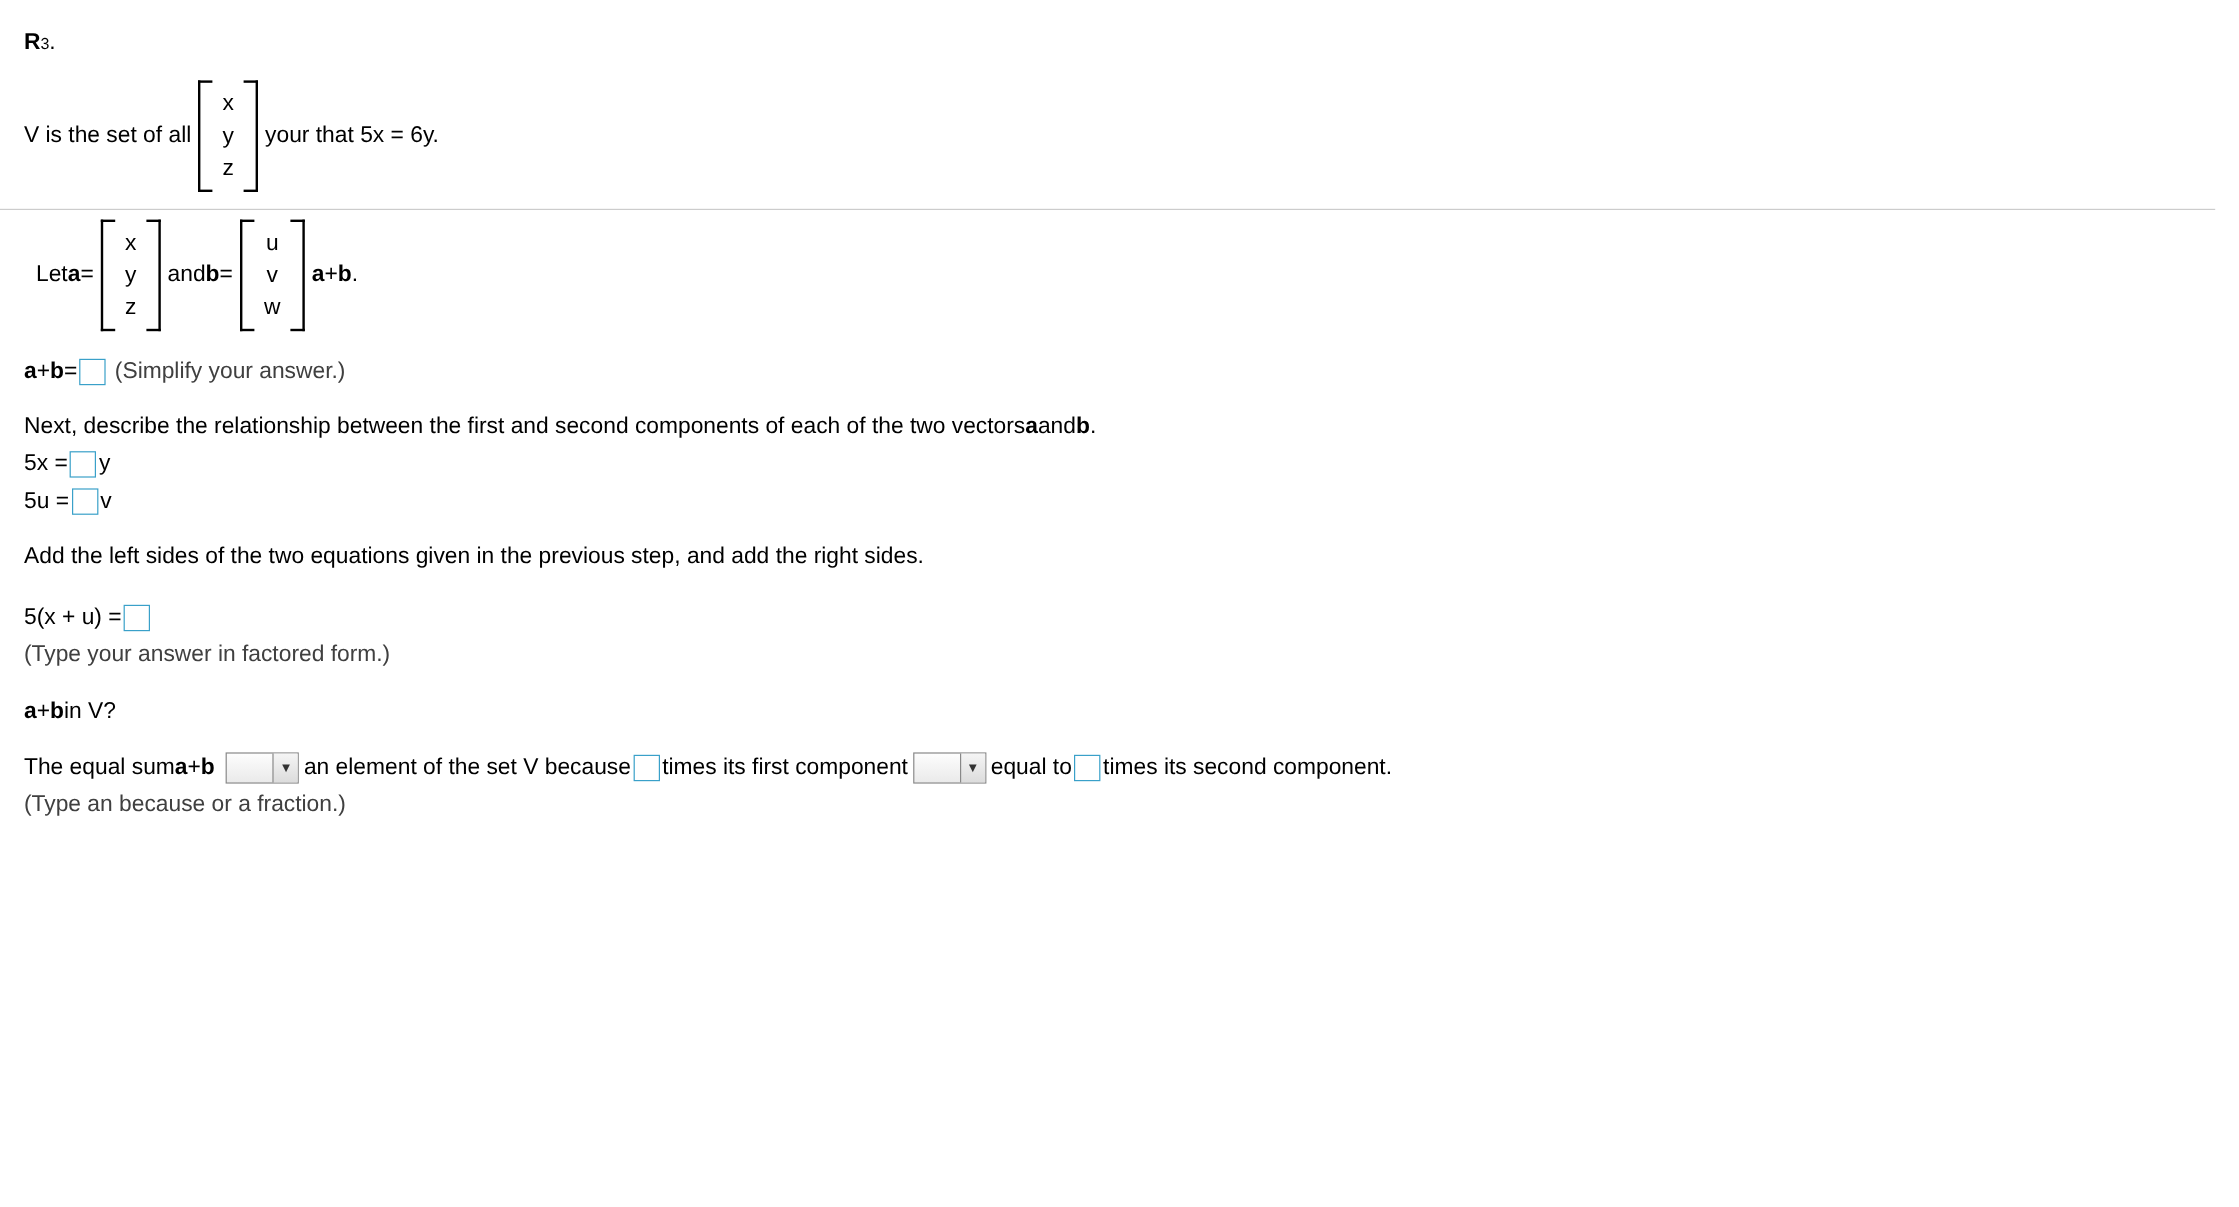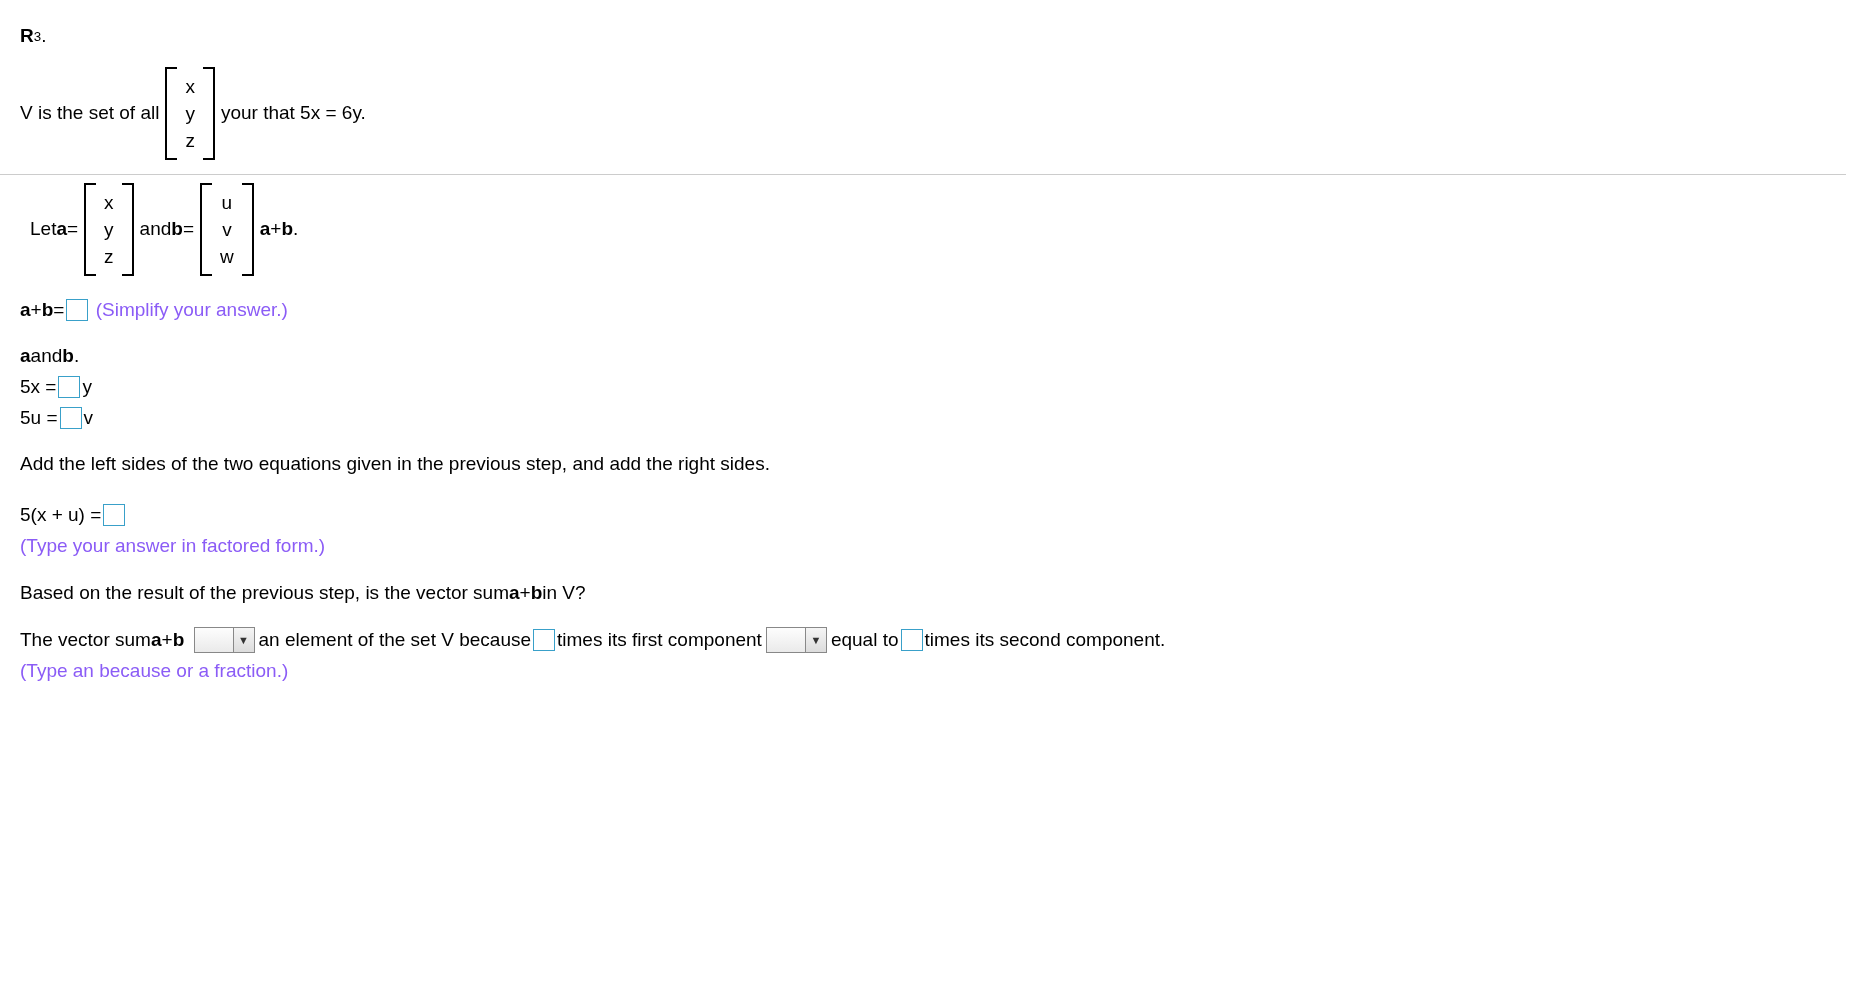--- a/index.html
+++ b/index.html
@@ -73,21 +73,21 @@
   .dropdown .dd-btn {
     width: 20px;
     border-left: 1px solid #888;
     display:flex;
     align-items:center;
     justify-content:center;
     background: linear-gradient(#f5f5f5,#dcdcdc);
     font-size: 11px;
     color:#333;
   }
-  .hint { color: #8b5cf6; }
+  .hint { color: #404040; }
   .spaced { margin-top: 22px; }
   .indent { margin-left: 10px; }
 </style>
 </head>
 <body>
 
 <div class="row">
   <b>R</b>
     <sup>3</sup>
   <span>.</span>
@@ -144,20 +144,21 @@
   <b>a</b>
   <span> + </span>
   <b>b</b>
   <span> = </span>
   <span class="input-box"></span>
   <span>&nbsp;</span>
   <span class="hint">(Simplify your answer.)</span>
 </div>
 
 <div class="row spaced">
+  <span>Next, describe the relationship between the first and second components of each of the two vectors </span>
   <b>a</b>
   <span> and </span>
   <b>b</b>
   <span>.</span>
 </div>
 
 <div class="row" style="">
   <span>5x = </span>
   <span class="input-box"></span>
   <span>y</span>
@@ -175,29 +176,28 @@
 
 <div class="row" style="margin-top:26px">
   <span>5(x + u) = </span>
   <span class="input-box"></span>
 </div>
 <div class="row">
   <span class="hint">(Type your answer in factored form.)</span>
 </div>
 
 <div class="row spaced">
-  <span>Based on the result of the previous step, is the vector sum </span>
   <b>a</b>
   <span> + </span>
   <b>b</b>
   <span> in V?</span>
 </div>
 
 <div class="row spaced">
-  <span>The vector sum </span>
+  <span>The equal sum </span>
   <b>a</b>
   <span> + </span>
   <b>b</b>
   <span>&nbsp;</span>
   <span class="dropdown">
     <span class="dd-body"></span>
     <span class="dd-btn">▼</span>
   </span>
   <span> an element of the set V because </span>
   <span class="input-box"></span>

